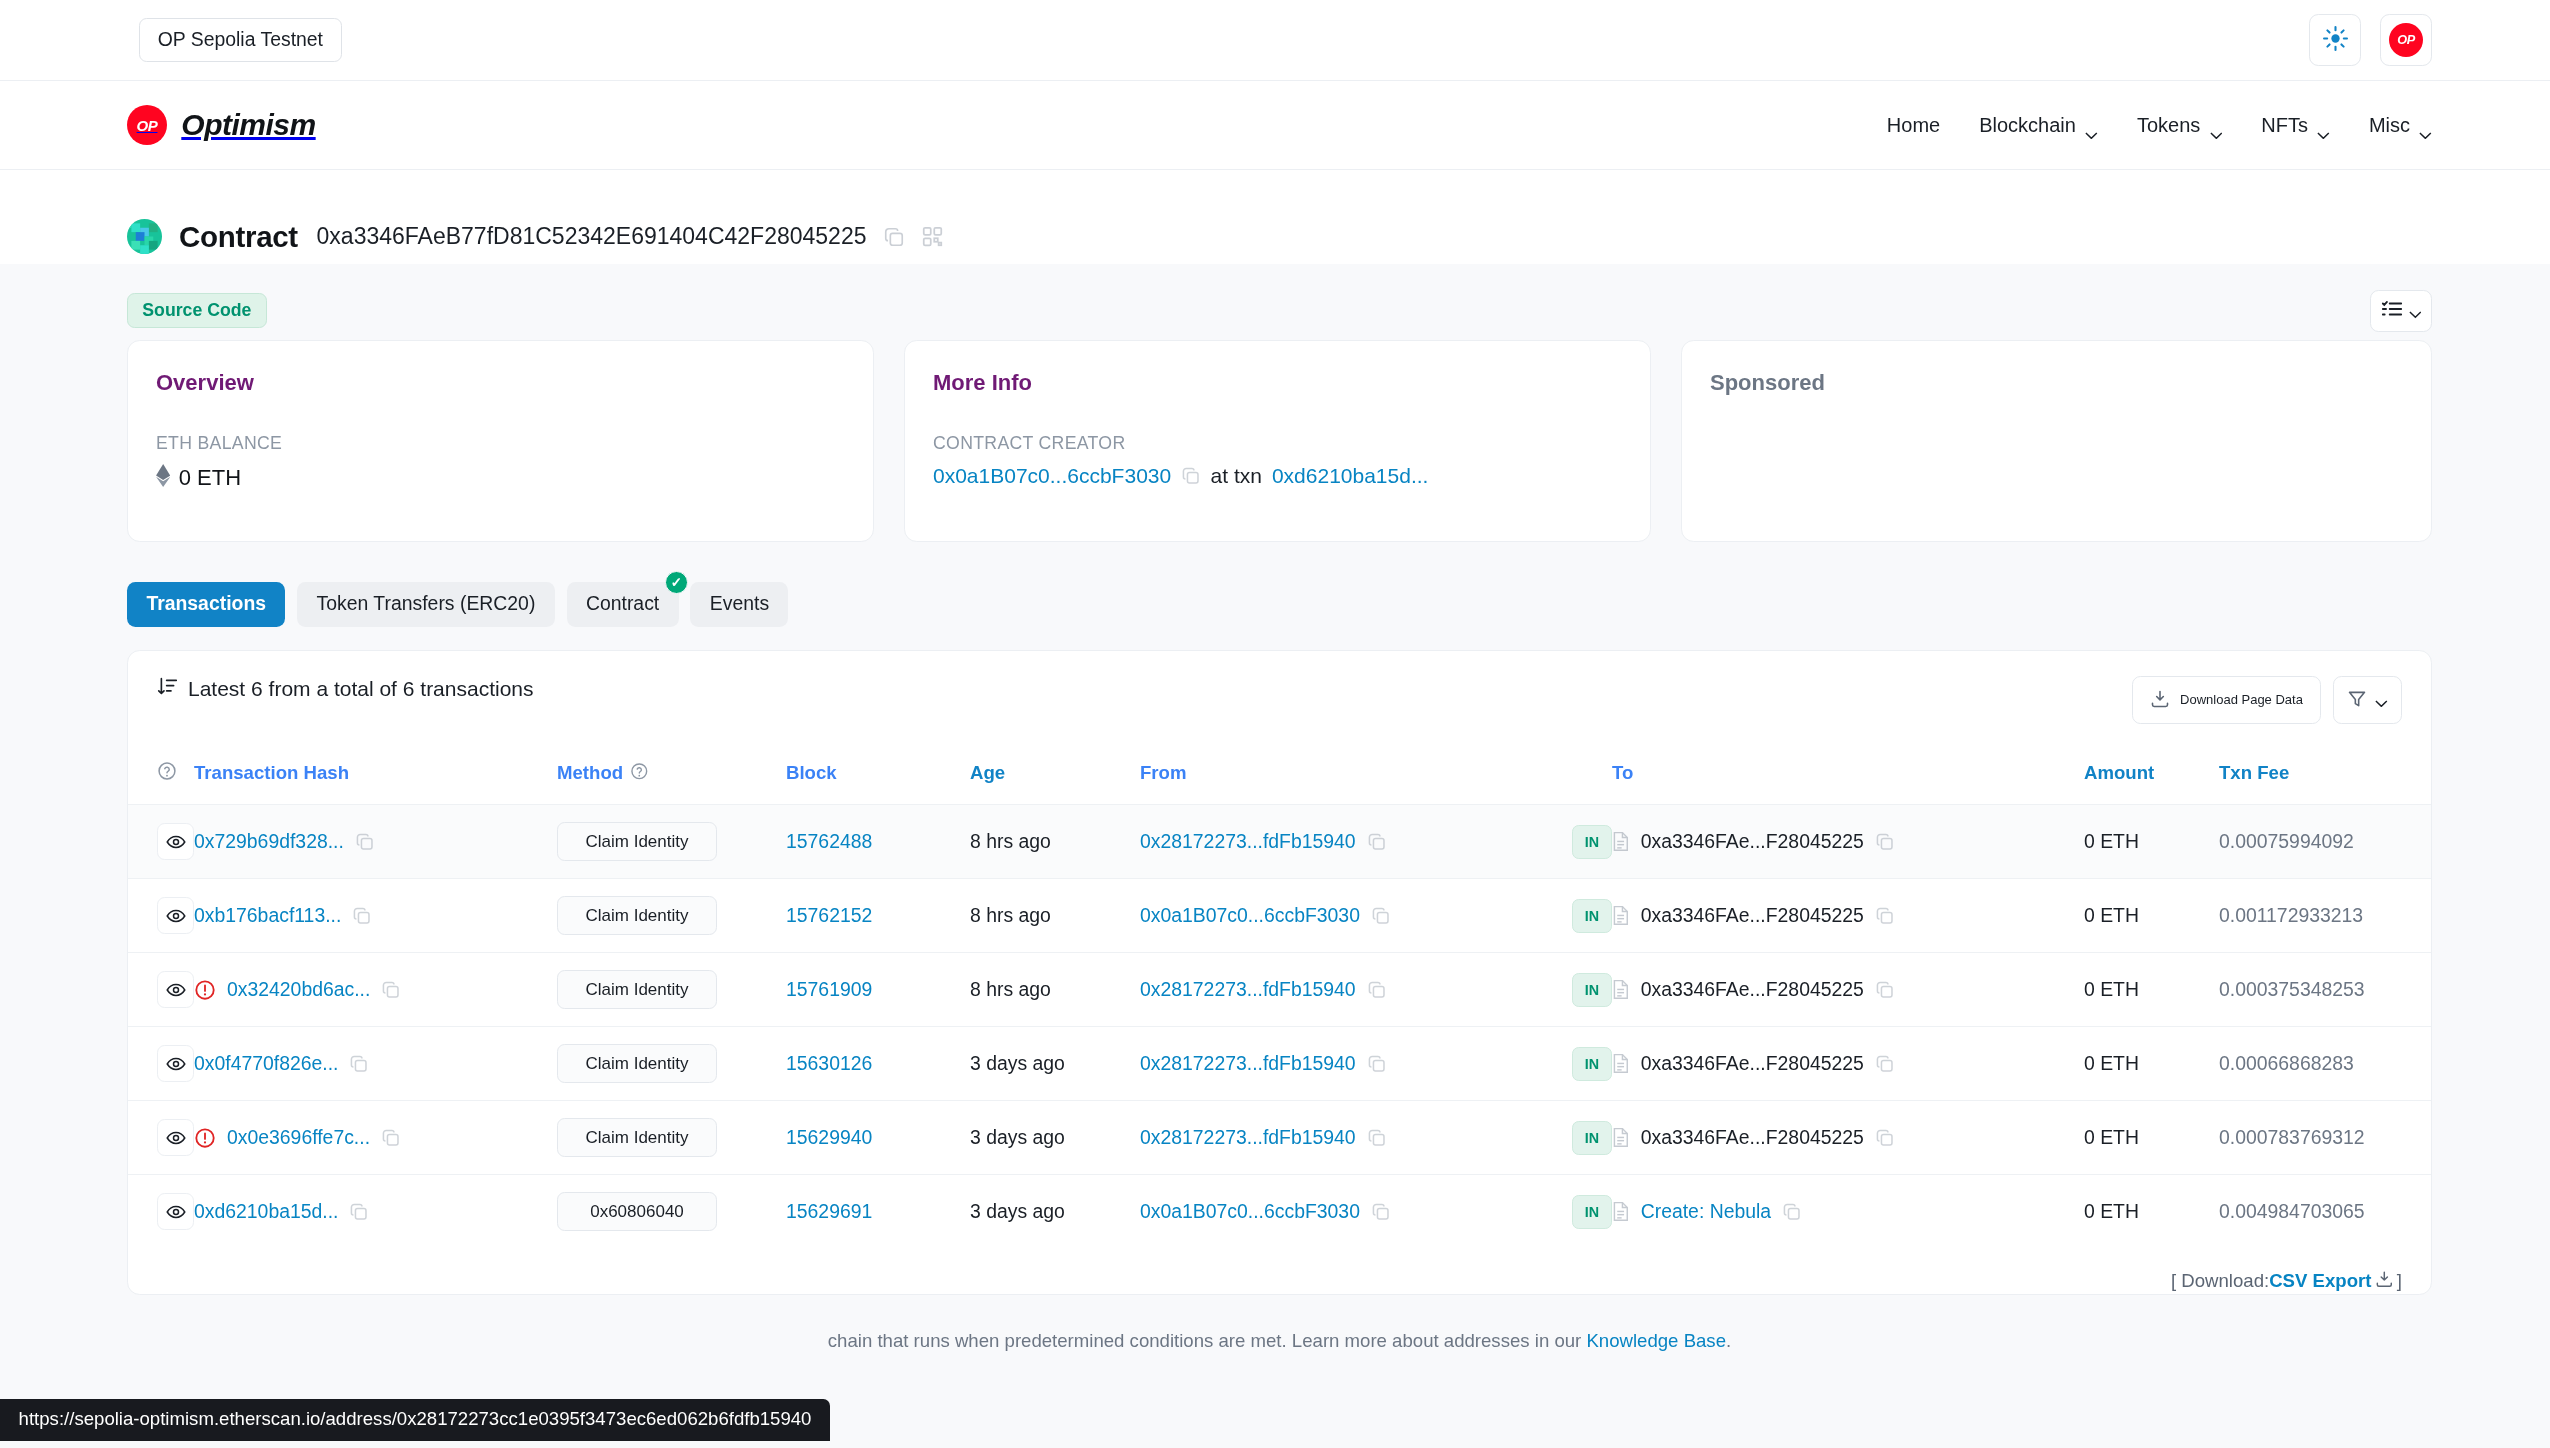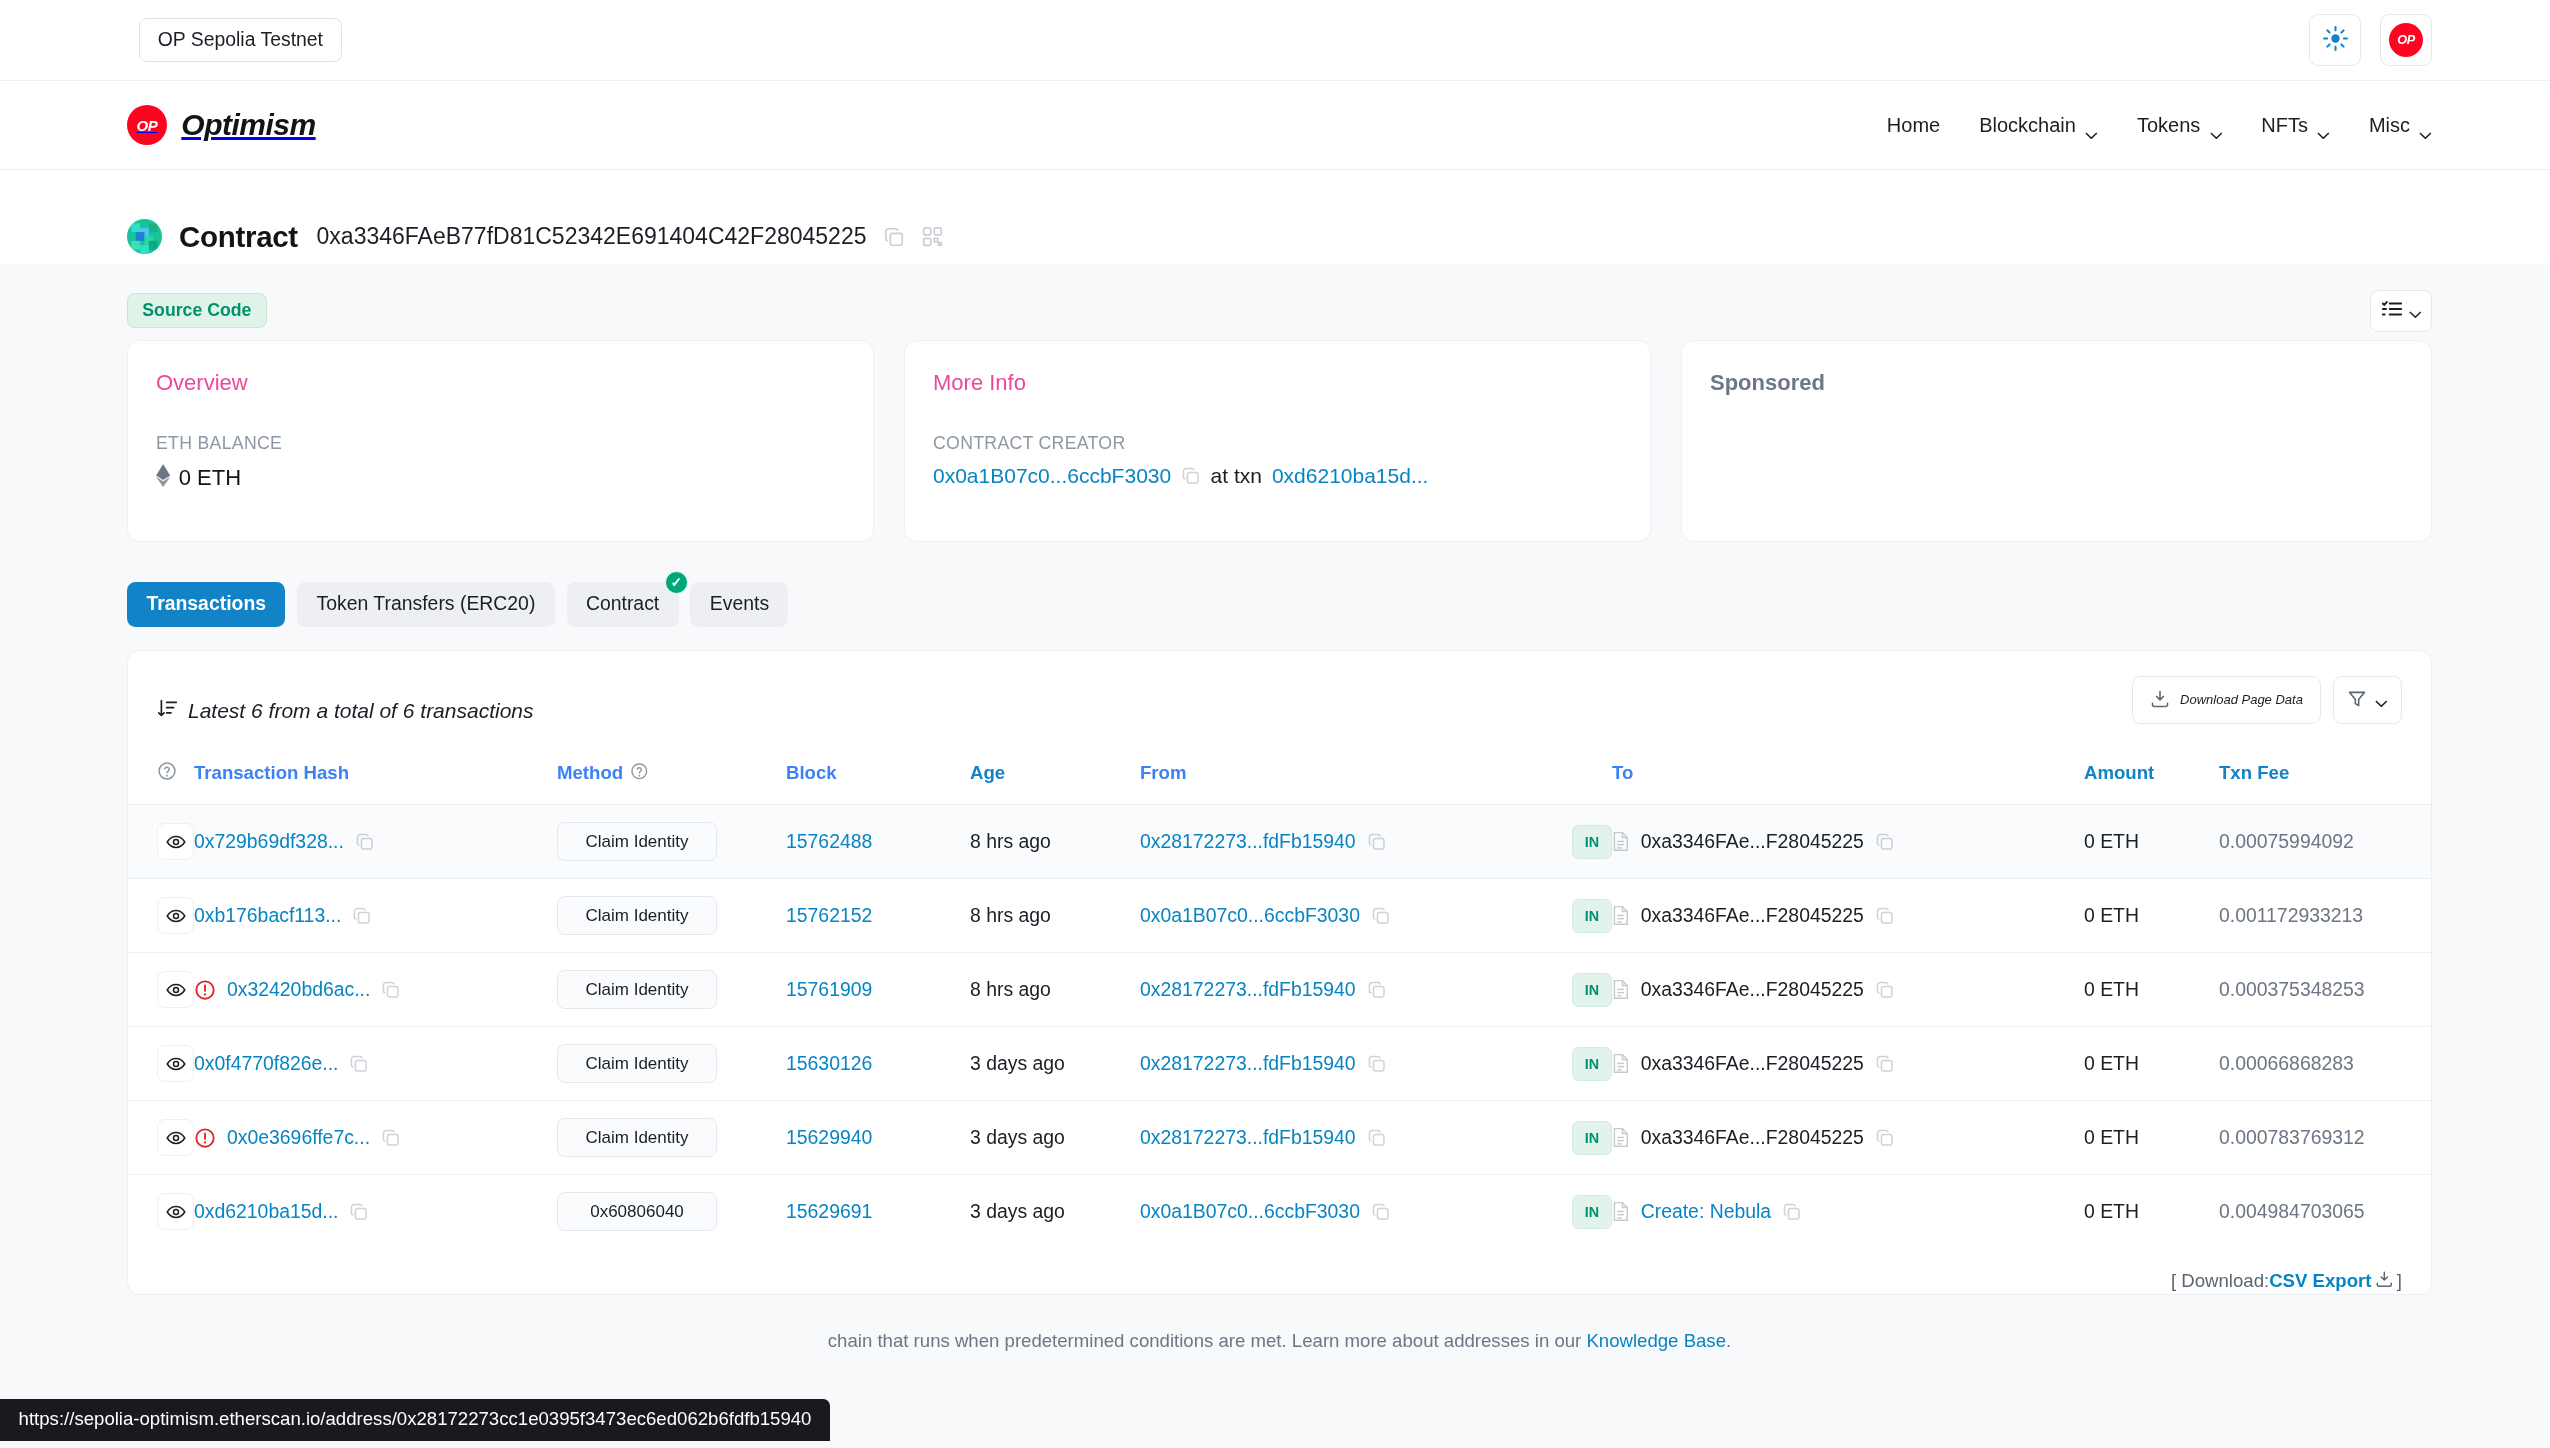--- a/index.html
+++ b/index.html
@@ -148,21 +148,21 @@
   .card {
     background: #fff;
     border: 0.8px solid #eceff3;
     border-radius: 12.7px;
     padding: 29px 28px;
     min-height: 202px;
   }
   .card.overview { width: 747px; }
   .card.moreinfo { width: 747px; }
   .card.sponsored { flex: 1; }
-  .card-title { font-size: 22px; font-weight: 400; color: #ec4899; }
+  .card-title { font-size: 22px; font-weight: 700; color: #701a75; }
   .card-title.muted { color: #6c7684; font-weight: 700; }
   .kv-label {
     font-size: 17.7px; color: #8d97a4;
     letter-spacing: 0.3px; margin-top: 37px;
   }
   .kv-value {
     font-size: 22px; color: #111418;
     margin-top: 10px; display: flex; align-items: center; gap: 8.4px;
   }
   .link { color: #0784c3; text-decoration: none; }
@@ -192,23 +192,22 @@
     border: 1.7px solid #f8f9fb;
   }
 
   
   .panel {
     background: #fff; border: 0.8px solid #eceff3;
     border-radius: 12.7px; margin-top: 23.6px;
     overflow: hidden;
   }
   .panel-head {
-    display: flex; align-items: flex-end;
+    display: flex; align-items: flex-start;
     padding: 25px 29px 23.6px 29px;
-    font-style: italic;
   }
   .panel-head-txt {
     font-size: 21px; color: #1a1f26;
     display: flex; align-items: center; gap: 10px;
   }
   .panel-head-actions { margin-left: auto; display: flex; align-items: center; gap: 11.8px; }
   .btn-outline {
     border: 0.8px solid #e4e8ed; border-radius: 8.4px;
     background: #fff; font-size: 13px; color: #1a1f26;
     padding: 11.8px 17px; display: flex; align-items: center; gap: 10px;

